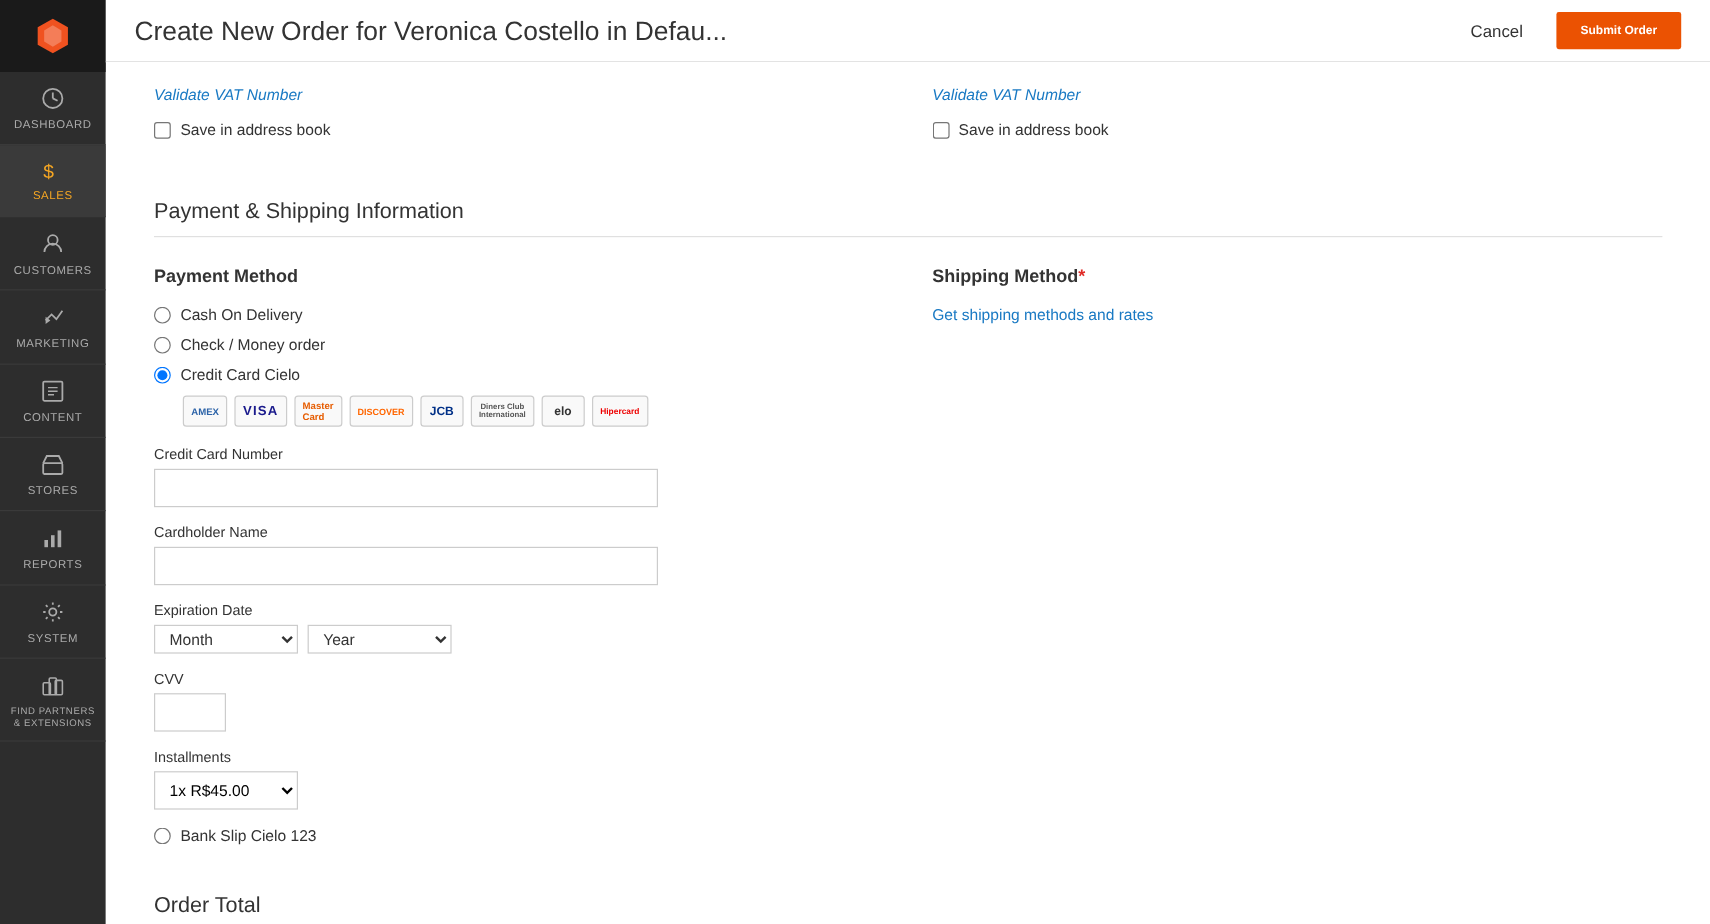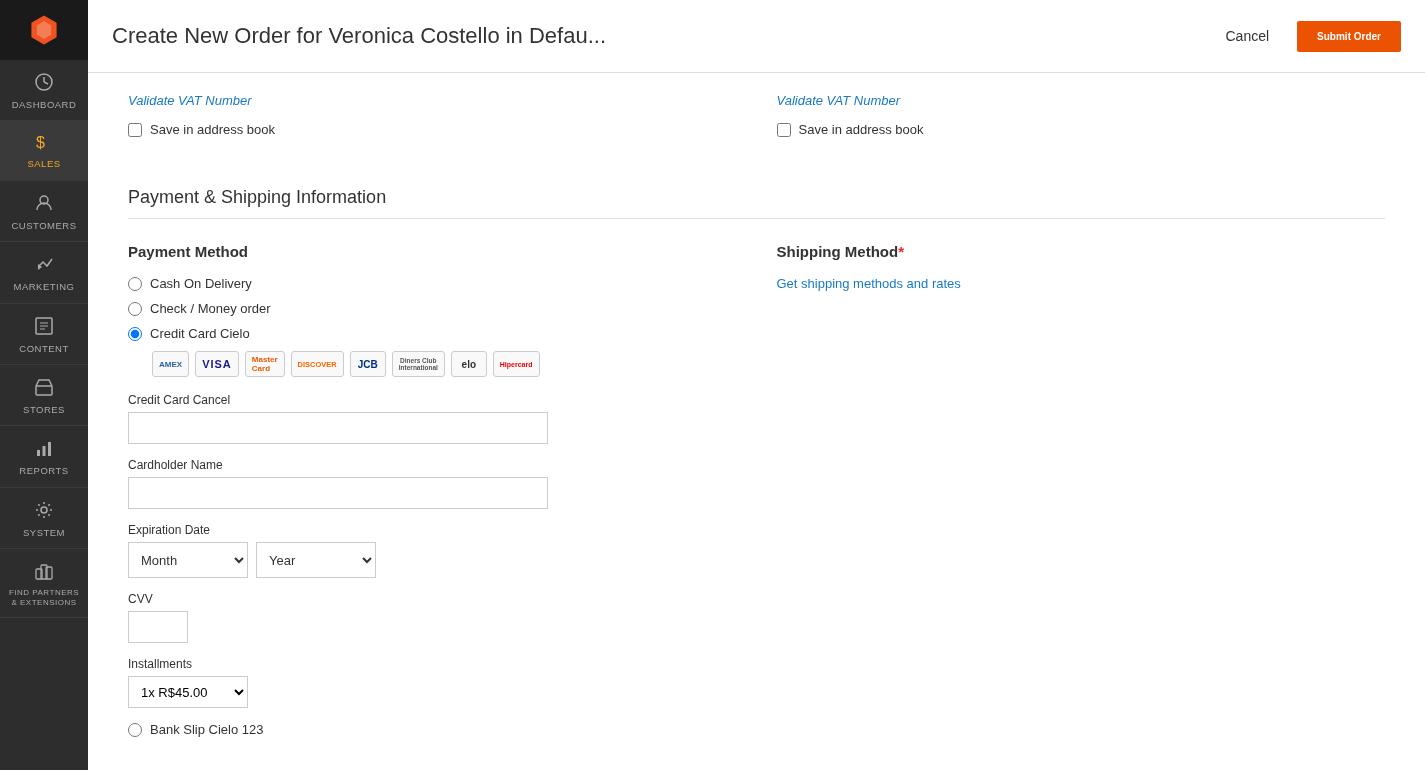--- a/index.html
+++ b/index.html
@@ -54,21 +54,21 @@
     .main-area {
       flex: 1;
       display: flex;
       flex-direction: column;
       overflow: hidden;
     }
     .header {
       background: #fff;
       border-bottom: 1px solid #ddd;
       padding: 0 24px;
-      height: 73px;
+      height: 52px;
       display: flex;
       align-items: center;
       justify-content: space-between;
       flex-shrink: 0;
     }
     .header-title {
       font-size: 22px;
       font-weight: 300;
       color: #333;
     }
@@ -234,21 +234,21 @@
       outline: none;
       background: #fff;
     }
 
     .expiration-row {
       display: flex;
       gap: 8px;
       align-items: center;
     }
     .form-select {
-      height: 36px;
+      height: 24px;
       border: 1px solid #ccc;
       padding: 0 24px 0 8px;
       font-size: 13px;
       color: #333;
       background: #fff;
       cursor: pointer;
       appearance: auto;
       min-width: 120px;
     }
 
@@ -448,21 +448,21 @@
           <div class="card-logo visa">VISA</div>
           <div class="card-logo mc" style="font-size:8px;">Master<br>Card</div>
           <div class="card-logo discover" style="font-size:7.5px;">DISCOVER</div>
           <div class="card-logo jcb">JCB</div>
           <div class="card-logo diners" style="font-size:6.5px;">Diners Club<br>International</div>
           <div class="card-logo elo">elo</div>
           <div class="card-logo hiper" style="font-size:7px;">Hipercard</div>
         </div>
 
         <div class="form-group">
-          <label class="form-label">Credit Card Cancel</label>
+          <label class="form-label">Credit Card Number</label>
           <input type="text" class="form-input" value="" style="">
         </div>
 
         <div class="form-group">
           <label class="form-label">Cardholder Name</label>
           <input type="text" class="form-input" value="" style="">
         </div>
 
         <div class="form-group">
           <label class="form-label">Expiration Date</label>

